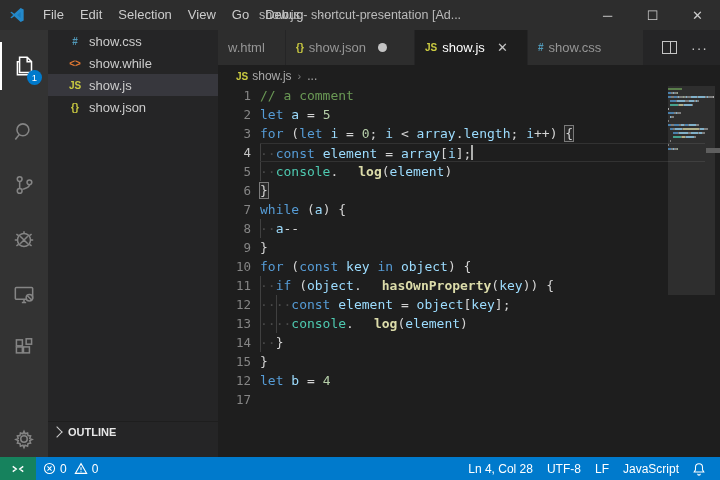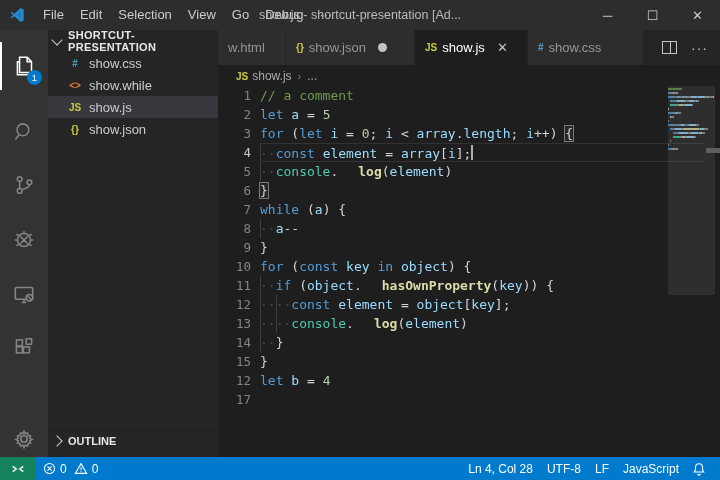--- a/index.html
+++ b/index.html
@@ -35,21 +35,21 @@
   #section-header { height:22px; display:flex; align-items:center; font-size:11px; font-weight:bold;
                     color:#e7e7e7; letter-spacing:0.3px; cursor:pointer; }
   .chev { width:8px; height:8px; border-right:1.5px solid #cccccc; border-bottom:1.5px solid #cccccc;
           display:inline-block; flex:none; }
   .chev.down { transform:rotate(45deg); margin:0 7px 3px 5px; }
   .chev.right { transform:rotate(-45deg); margin:0 7px 0 5px; }
   .file-row { height:22px; display:flex; align-items:center; font-size:13px; cursor:pointer; }
   .file-row.selected { background:#37373d; }
   .file-icon { width:18px; margin-left:18px; margin-right:5px; font-size:10px; font-weight:bold;
                text-align:center; flex:none; font-family:"Liberation Sans", sans-serif; }
-  #outline-row { position:absolute; left:0; bottom:7px; width:170px; height:20px; display:flex;
+  #outline-row { position:absolute; left:0; bottom:16px; width:170px; height:20px; display:flex;
                  align-items:center; font-size:11px; font-weight:bold; color:#e7e7e7;
                  border-top:1px solid #1e1e1e; cursor:pointer; }
 
   
   #tabbar { position:absolute; left:218px; top:30px; width:502px; height:35px; background:#252526;
             display:flex; }
   .tab { height:35px; display:flex; align-items:center; background:#2d2d2d; color:#969696;
          font-size:13px; margin-right:1px; padding:0 10px; cursor:pointer; overflow:hidden;
          white-space:nowrap; flex:none; }
   .tab.active { background:#1e1e1e; color:#ffffff; }
@@ -175,24 +175,20 @@
   </div>
   <div class="act-item" style="top:385px">
     <svg viewBox="0 0 24 24">
         <circle cx="12" cy="12" r="3"></circle>
         <path d="M12 5 l1 2.2 2.3-.8 .4 2.4 2.4 .4 -.8 2.3 2.2 1 -2.2 1 .8 2.3 -2.4 .4 -.4 2.4 -2.3 -.8 -1 2.2 -1 -2.2 -2.3 .8 -.4 -2.4 -2.4 -.4 .8 -2.3 -2.2 -1 2.2 -1 -.8 -2.3 2.4 -.4 .4 -2.4 2.3 .8 z"></path>
       </svg>
   </div>
 </div>
 
 <div id="sidebar">
-  <div id="section-header">
-    <span class="chev down"></span>
-    <span>SHORTCUT-PRESENTATION</span>
-  </div>
   <div id="file-list">
       <div class="file-row">
         <span class="file-icon" style="color: rgb(81, 154, 186);">#</span>
         <span>show.css</span>
       </div>
       <div class="file-row">
         <span class="file-icon" style="color: rgb(227, 121, 51);">&lt;&gt;</span>
         <span>show.while</span>
       </div>
       <div class="file-row selected">

